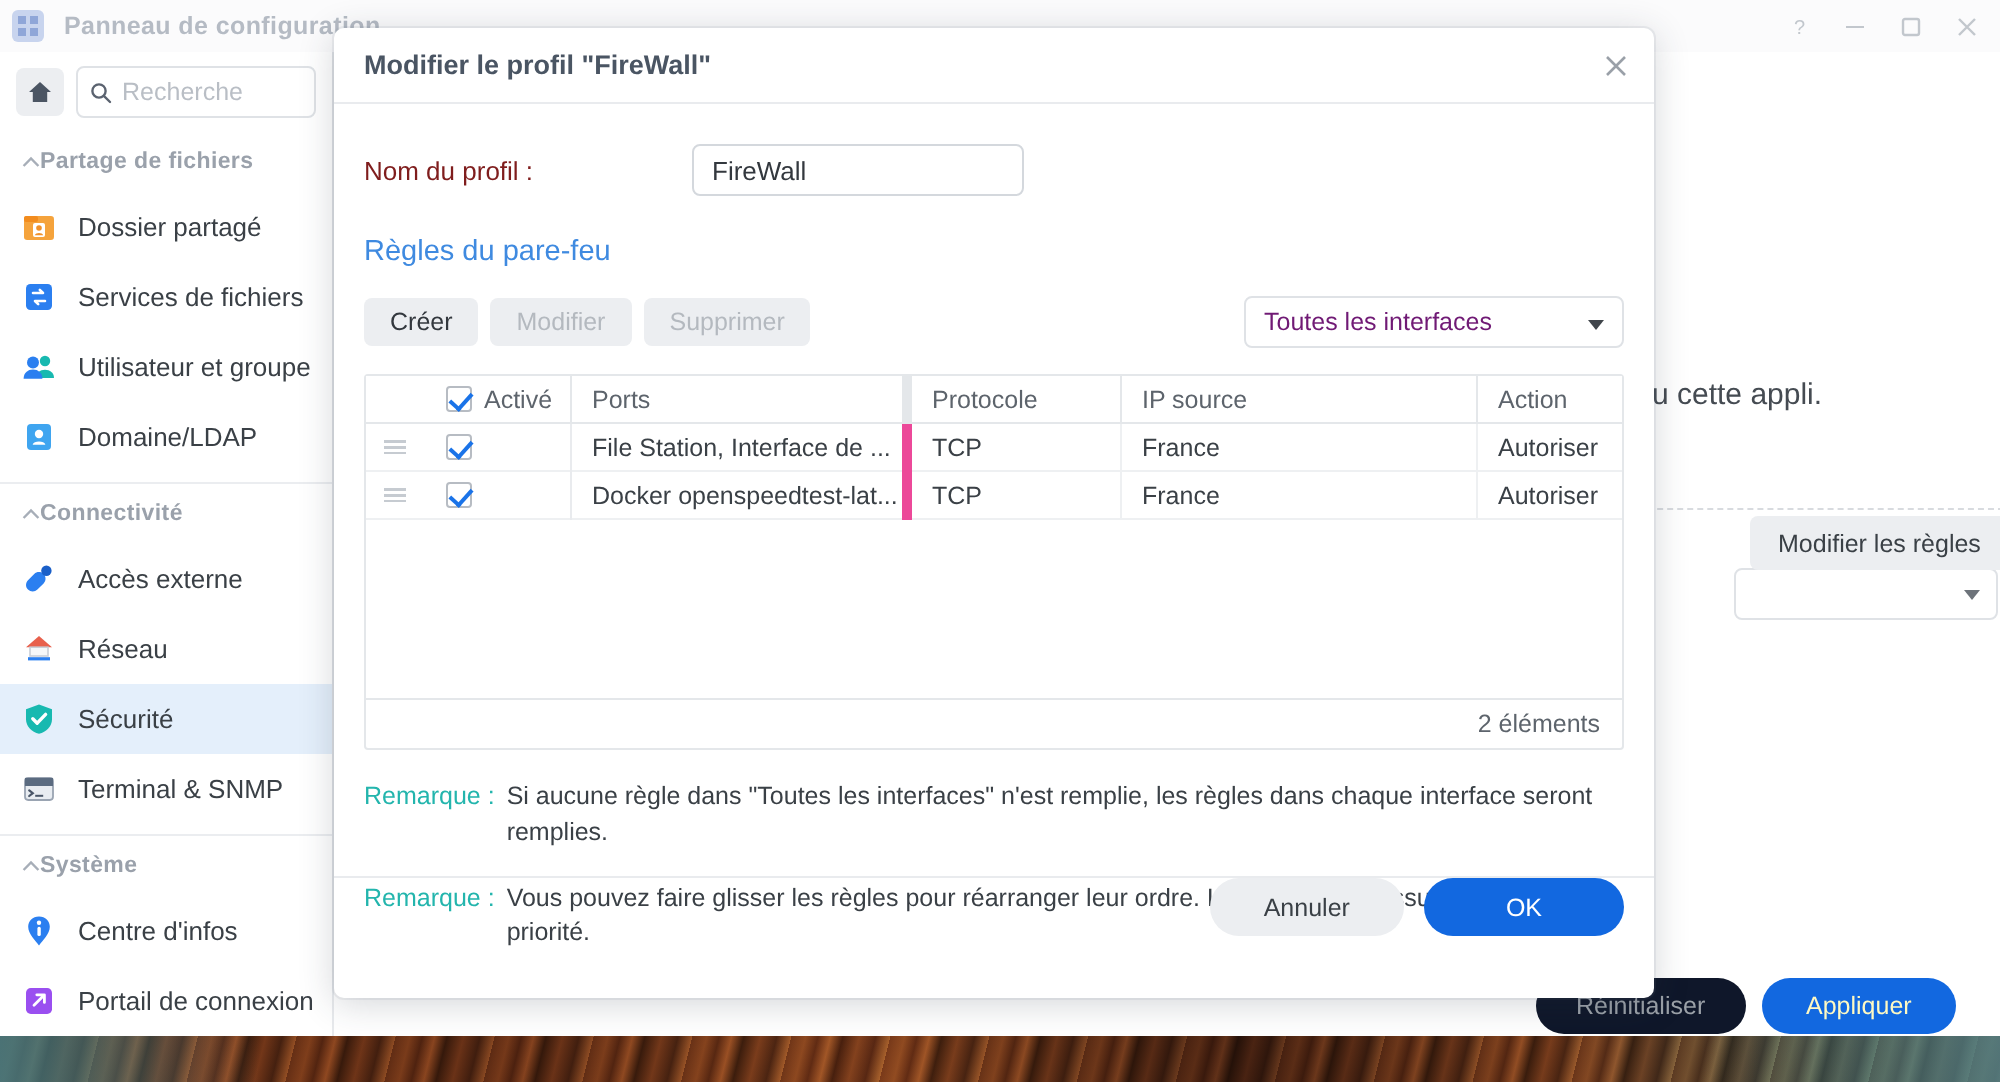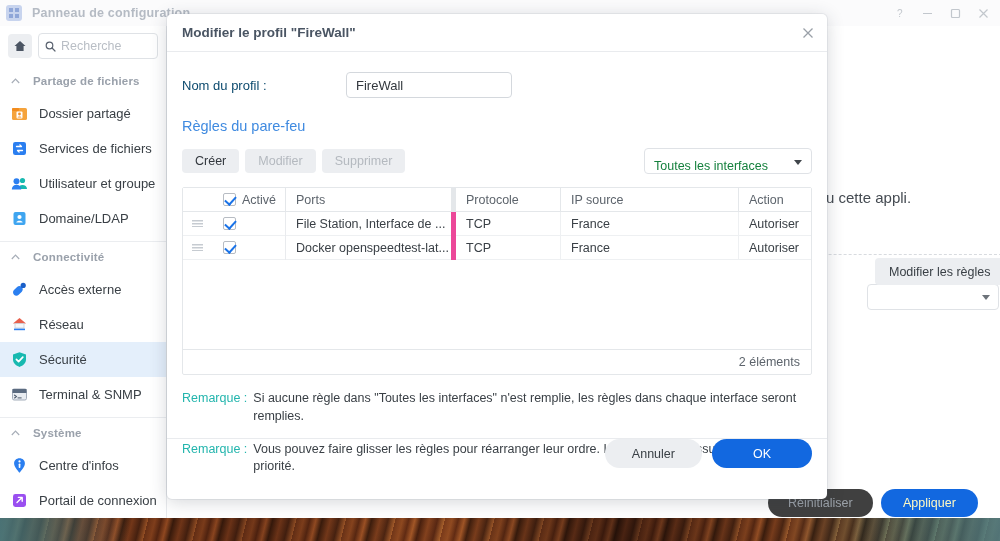--- a/index.html
+++ b/index.html
@@ -86,21 +86,21 @@
     background: #fff; display: flex; align-items: center; padding: 0 6px; gap: 5px;
     overflow: hidden;
   }
   #search-input {
     border: none; outline: none; font-size: 12.5px; width: 100%;
     font-family: "Liberation Sans", sans-serif; color: #444; background: transparent;
   }
   #search-input::placeholder { color: #b9bec5; }
 
   .nav-group-title {
-    display: flex; align-items: center; gap: 13px;
+    display: flex; align-items: center; gap: 0;
     padding: 9px 0 9px 11px;
     font-size: 11.5px; font-weight: bold; color: #9aa1ab; letter-spacing: .2px;
   }
   .nav-item {
     display: flex; align-items: center; gap: 10px;
     height: 35px; padding-left: 10px; cursor: default;
   }
   .nav-item.selected { background: #e4effb; }
   .nav-label { font-size: 13px; color: #3a4046; }
   .nav-icon { width: 19px; height: 19px; flex: none; position: relative; }
@@ -130,21 +130,21 @@
   }
   #bg-edit-rules-btn {
     position: absolute; left: 708px; top: 232px; height: 27px; padding: 0 14px;
     display: flex; align-items: center; justify-content: center;
     background: #eceef1; border-radius: 4px; font-size: 12.5px; color: #3a4046;
     white-space: nowrap;
   }
   #bg-reset-btn {
     position: absolute; left: 601px; top: 463px; height: 28px; padding: 0 20px;
     display: flex; align-items: center; justify-content: center;
-    background: #404040; border-radius: 14px; font-size: 12.5px; color: #9ba1a8;
+    background: #0f172a; border-radius: 14px; font-size: 12.5px; color: #9ba1a8;
   }
   #bg-apply-btn {
     position: absolute; left: 714px; top: 463px; height: 28px; padding: 0 22px;
     display: flex; align-items: center; justify-content: center;
     background: #1268e0; border-radius: 14px; font-size: 12.5px; color: #fef9c3;
   }
 
   
   #dialog {
     position: absolute; left: 167px; top: 14px; width: 660px; height: 485px;
@@ -159,42 +159,42 @@
   #dialog-title {
     margin-left: 15px; font-size: 13.5px; font-weight: bold; color: #4a5563;
   }
   #dialog-close {
     position: absolute; right: 0; top: 0; width: 38px; height: 38px;
     display: flex; align-items: center; justify-content: center; color: #9aa0a8;
   }
   #dialog-body { padding: 0 15px; position: relative; }
 
   .field-row { display: flex; align-items: center; height: 38px; margin-top: 14px; }
-  .field-label { width: 164px; font-size: 13px; color: #0c4a6e; }
+  .field-label { width: 164px; font-size: 13px; color: #7f1d1d; }
   #profile-name-input {
     width: 166px; height: 26px; border: 1px solid #d4d8dd; border-radius: 4px;
     padding: 0 9px; font-size: 13px; font-family: "Liberation Sans", sans-serif;
     color: #33383e; outline: none; background: #fff;
   }
 
   #rules-heading {
     margin-top: 14px; font-size: 14.5px; color: #3f8ae0;
   }
 
   #toolbar { display: flex; align-items: center; margin-top: 15px; position: relative; }
   .tb-btn {
     height: 24px; padding: 0 13px; border-radius: 4px; background: #eceef1;
     display: flex; align-items: center; font-size: 12.5px; color: #33383e;
     margin-right: 6px;
   }
   .tb-btn.disabled { color: #b4b9bf; }
   #iface-select {
-    position: absolute; right: 0; top: -1px; width: 168px; height: 26px;
+    position: absolute; right: 0; top: -1px; width: 190px; height: 26px;
     border: 1px solid #dfe2e6; border-radius: 4px; background: #fff;
-    display: flex; align-items: flex-end; padding: 0 9px; font-size: 12.5px; color: #15803d;
+    display: flex; align-items: center; padding: 0 9px; font-size: 12.5px; color: #701a75;
   }
   #iface-select .caret {
     position: absolute; right: 9px; top: 11px;
     border-left: 4px solid transparent; border-right: 4px solid transparent;
     border-top: 5px solid #40454b;
   }
 
   
   #rules-table {
     margin-top: 14px; border: 1px solid #e4e7ea; border-radius: 2px;

